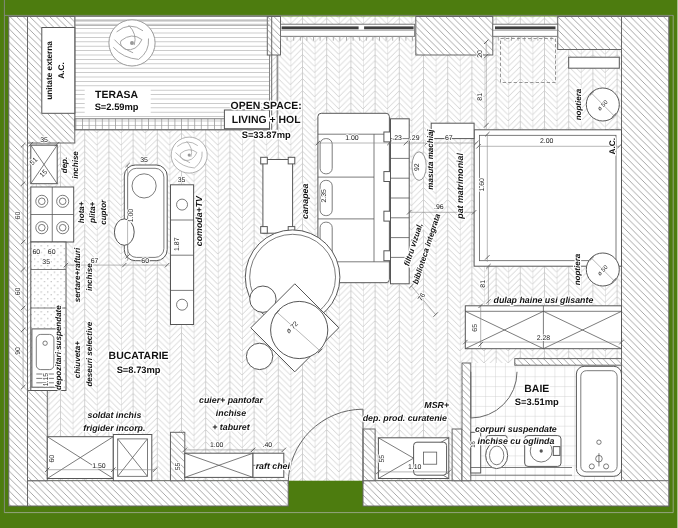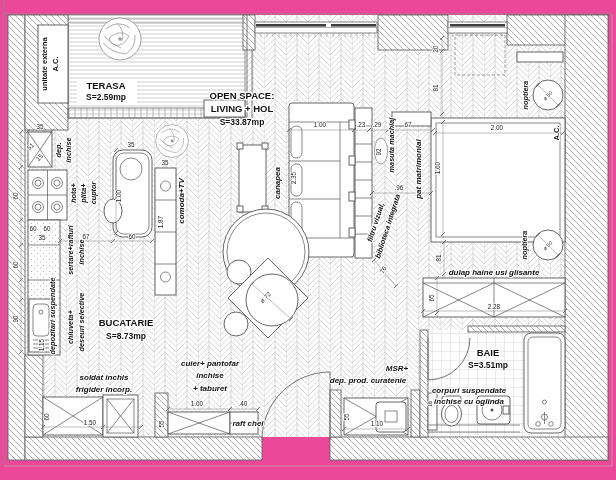--- a/index.html
+++ b/index.html
@@ -1,16 +1,16 @@
 <!DOCTYPE html>
 <html><head>
 <meta charset="utf-8">
 <style>
   html,body{margin:0;padding:0;background:#fff;}
-  #stage{width:616px;height:480px;position:relative;background:#ec4899;overflow:hidden;}
+  #stage{width:616px;height:480px;position:relative;background:#4d7c0f;overflow:hidden;}
   svg{display:block;}
   text{font-family:"Liberation Sans",sans-serif;fill:#111;text-anchor:middle;}
   .room{font-weight:bold;font-size:9.5px;paint-order:stroke;stroke:#fff;stroke-width:2.5px;}
   .area{font-weight:bold;font-size:8.5px;paint-order:stroke;stroke:#fff;stroke-width:2.5px;}
   .lbl{font-weight:bold;font-style:italic;font-size:8px;paint-order:stroke;stroke:#fff;stroke-width:2.2px;}
   .lblS{font-weight:bold;font-style:italic;font-size:7.3px;paint-order:stroke;stroke:#fff;stroke-width:2px;}
   .lblU{font-weight:bold;font-size:7.5px;paint-order:stroke;stroke:#fff;stroke-width:2px;}
   .dim{font-size:6.3px;fill:#222;paint-order:stroke;stroke:#fff;stroke-width:1.6px;}
   .dimS{font-size:5.4px;fill:#222;paint-order:stroke;stroke:#fff;stroke-width:1.4px;}
   .wall{fill:url(#hatch);stroke:#666;stroke-width:0.9;}

